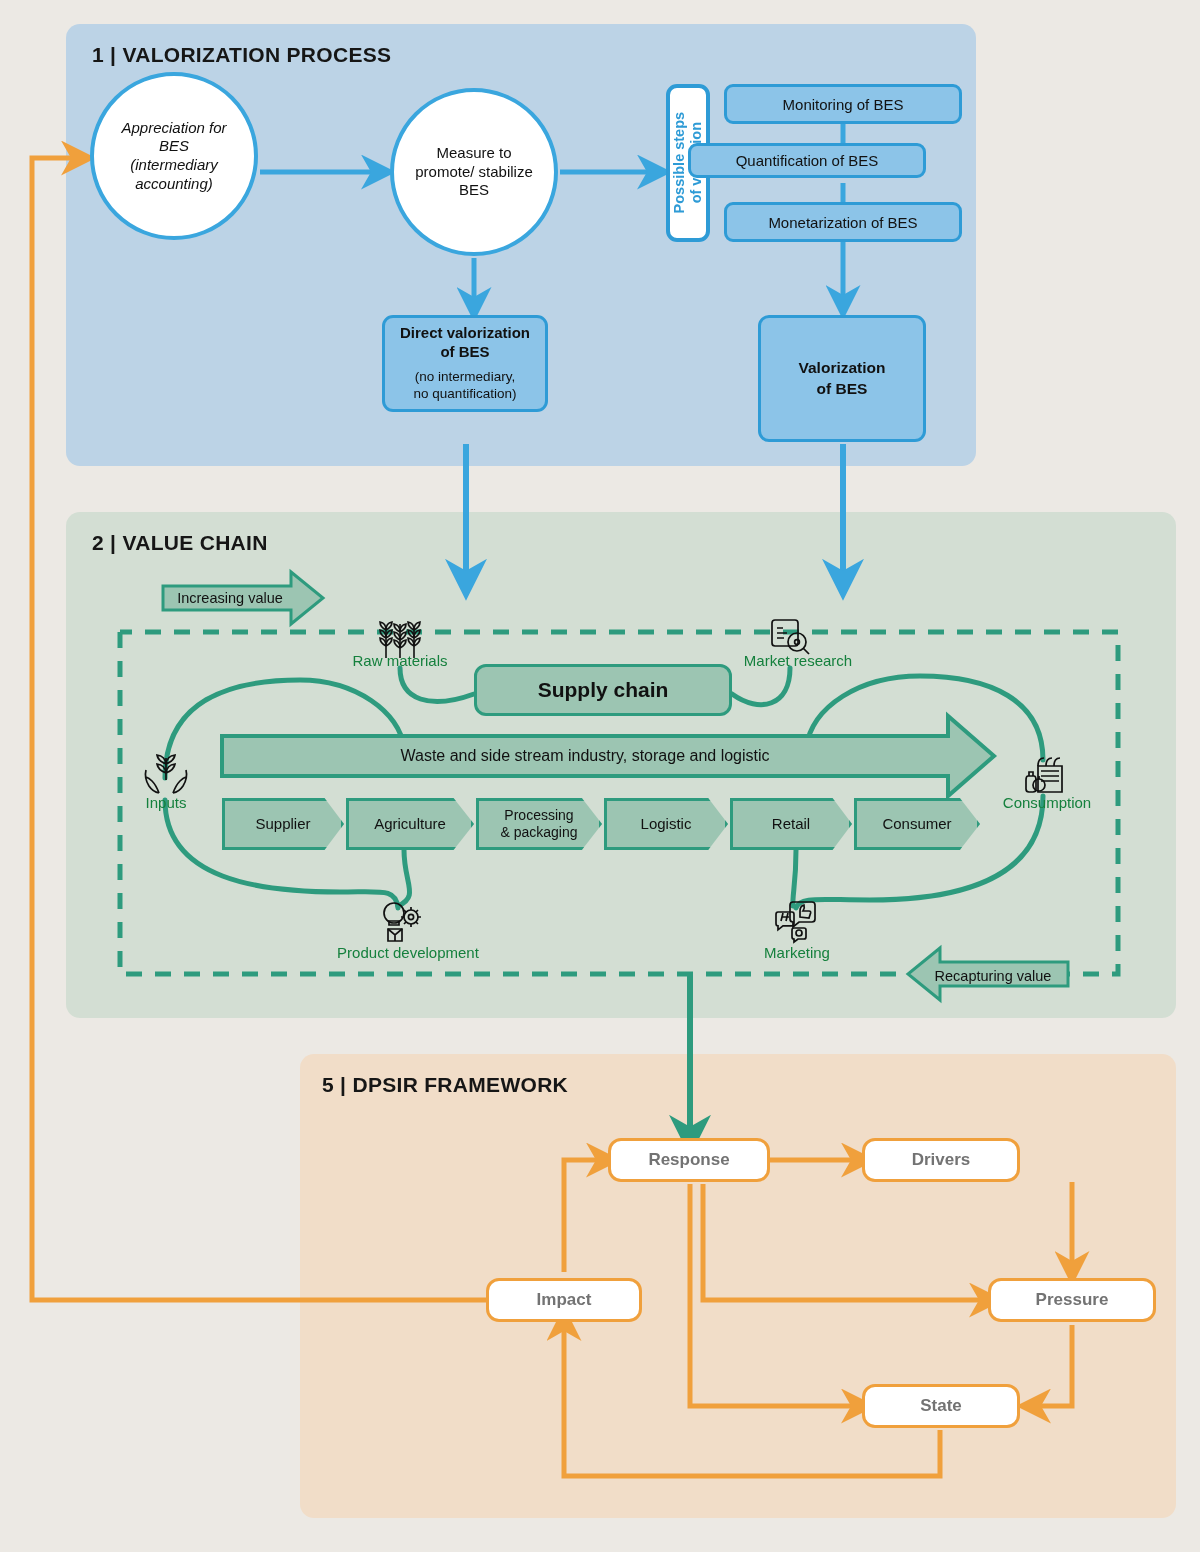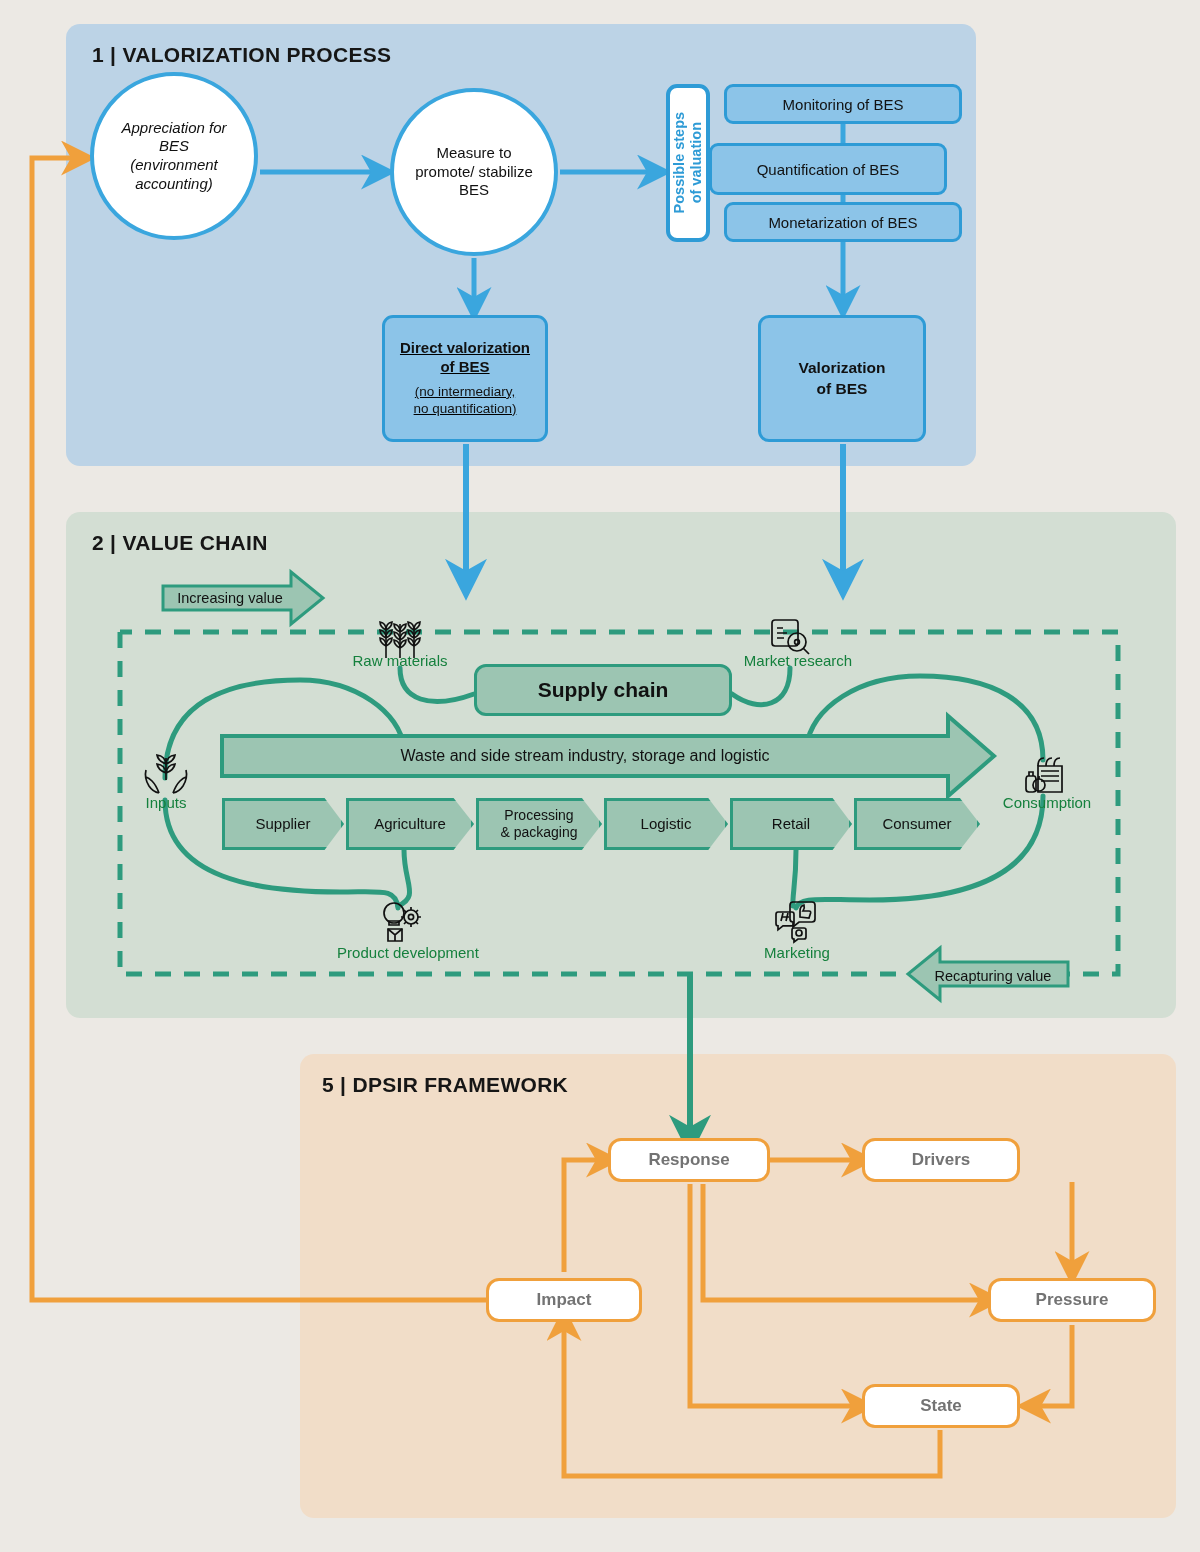--- a/index.html
+++ b/index.html
@@ -16,32 +16,32 @@
   .circ{position:absolute;border-radius:50%;background:#fff;border:4px solid #3aa6de;
         display:flex;align-items:center;justify-content:center;text-align:center;
         font-size:15px;line-height:1.25;color:#111;box-sizing:border-box;}
   #c1{left:90px;top:72px;width:168px;height:168px;font-style:italic;}
   #c2{left:390px;top:88px;width:168px;height:168px;}
 
   .bluebox{position:absolute;background:#8cc4e8;border:3px solid #2e9bd6;border-radius:9px;
            box-sizing:border-box;display:flex;align-items:center;justify-content:center;
            text-align:center;font-size:15px;color:#111;}
   #bb1{left:724px;top:84px;width:238px;height:40px;}
-  #bb2{left:709px;top:143px;width:238px;height:52px;}
+  #bb2{left:688px;top:143px;width:238px;height:35px;}
   #bb3{left:724px;top:202px;width:238px;height:40px;}
 
   #psv{position:absolute;left:666px;top:84px;width:44px;height:158px;background:#fff;
        border:4px solid #2e9bd6;border-radius:11px;box-sizing:border-box;
        display:flex;align-items:center;justify-content:center;}
   #psv span{transform:rotate(-90deg);white-space:nowrap;font-size:14.5px;font-weight:bold;
             color:#2e9bd6;line-height:1.15;text-align:center;}
 
-  #dv{position:absolute;left:382px;top:315px;width:166px;height:127px;background:#8cc4e8;
+  #dv{position:absolute;left:382px;top:315px;width:166px;height:97px;background:#8cc4e8;
       border:3px solid #2e9bd6;border-radius:11px;box-sizing:border-box;
-      display:flex;flex-direction:column;align-items:center;justify-content:center;text-align:center;text-decoration:underline;}
+      display:flex;flex-direction:column;align-items:center;justify-content:center;text-align:center;}
   #dv .b{font-size:15px;font-weight:bold;color:#111;line-height:1.25;}
   #dv .s{font-size:13.5px;color:#111;line-height:1.25;margin-top:7px;}
   #vb{position:absolute;left:758px;top:315px;width:168px;height:127px;background:#8cc4e8;
       border:3px solid #2e9bd6;border-radius:11px;box-sizing:border-box;
       display:flex;align-items:center;justify-content:center;text-align:center;
       font-size:15.5px;font-weight:bold;color:#111;line-height:1.3;}
 
   #supchain{position:absolute;left:474px;top:664px;width:258px;height:52px;background:#9cc5b2;
             border:3px solid #2e9b7e;border-radius:12px;box-sizing:border-box;
             display:flex;align-items:center;justify-content:center;
@@ -146,21 +146,21 @@
   </svg>
 
   <div class="sectitle" id="t1">1 | VALORIZATION PROCESS</div>
   <div class="sectitle" id="t2">2 | VALUE CHAIN</div>
   <div class="sectitle" id="t3">5 | DPSIR FRAMEWORK</div>
 
   <div class="circ" id="c1">
     <div>
       <div>Appreciation for</div>
       <div>BES</div>
-      <div>(environment</div>
+      <div>(intermediary</div>
       <div>accounting)</div>
     </div>
   </div>
   <div class="circ" id="c2">
     <div>
       <div>Measure to</div>
       <div>promote/ stabilize</div>
       <div>BES</div>
     </div>
   </div>

